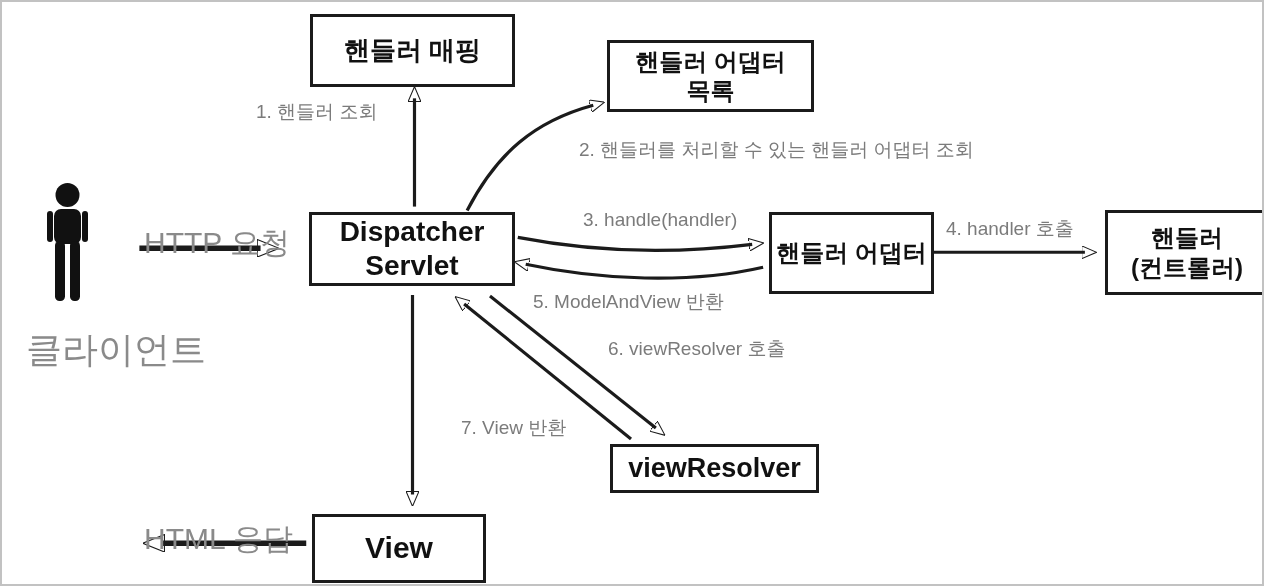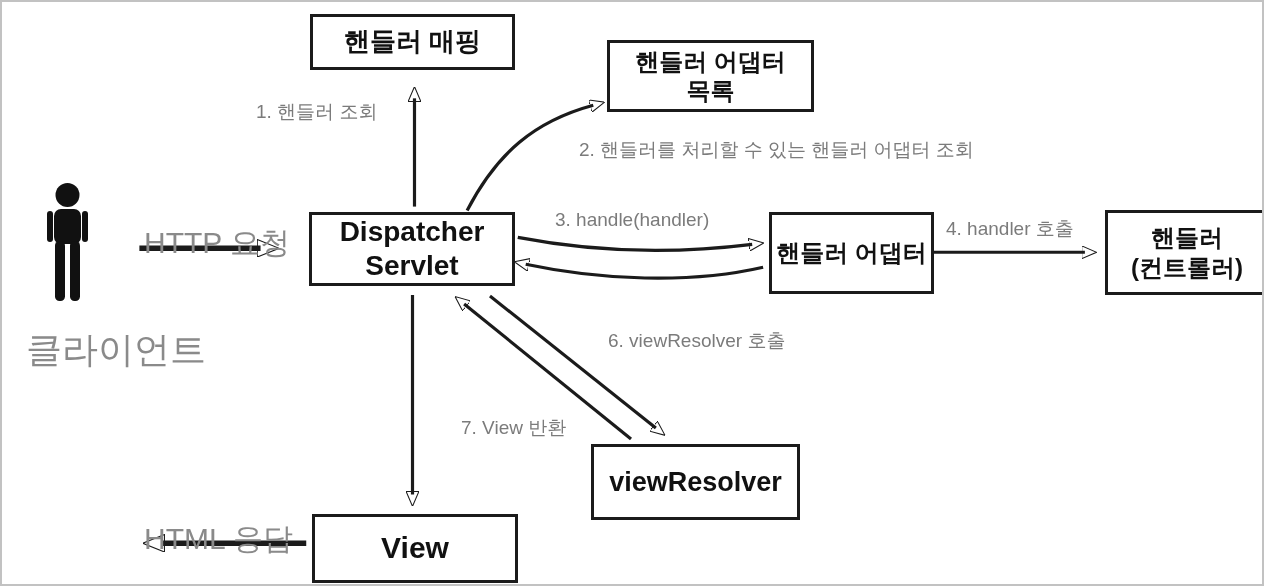--- a/index.html
+++ b/index.html
@@ -46,39 +46,40 @@
       <circle cx="22.5" cy="12" r="12"></circle>
       <rect x="9" y="26" width="27" height="35" rx="7"></rect>
       <rect x="2" y="28" width="6" height="31" rx="3"></rect>
       <rect x="37" y="28" width="6" height="31" rx="3"></rect>
       <rect x="10" y="58" width="10" height="60" rx="4.5"></rect>
       <rect x="25" y="58" width="10" height="60" rx="4.5"></rect>
     </svg>
   </div>
   <div class="io" style="left:24px;top:299px;font-size:36px;">클라이언트</div>
 
-  <div class="node" style="left:308px;top:12px;width:205px;height:56px;font-size:26px;">핸들러 매핑</div>
+  <div class="node" style="left:308px;top:12px;width:205px;height:73px;font-size:26px;">핸들러 매핑</div>
 
   <div class="node" style="left:605px;top:38px;width:207px;height:72px;font-size:24px;">핸들러 어댑터
 목록</div>
 
   <div class="node" style="left:307px;top:210px;width:206px;height:74px;font-size:28px;">Dispatcher
 Servlet</div>
 
   <div class="node" style="left:767px;top:210px;width:165px;height:82px;font-size:24px;">핸들러 어댑터</div>
 
   <div class="node" style="left:1103px;top:208px;width:164px;height:85px;font-size:24px;">핸들러
 (컨트롤러)</div>
 
-  <div class="node" style="left:589px;top:442px;width:209px;height:76px;font-size:27px;">viewResolver</div>
+  <div class="node" style="left:608px;top:442px;width:209px;height:49px;font-size:27px;">viewResolver</div>
 
-  <div class="node" style="left:310px;top:512px;width:206px;height:69px;font-size:30px;text-align:right;">View</div>
+  <div class="node" style="left:310px;top:512px;width:174px;height:69px;font-size:30px;text-align:right;">View</div>
 
   <div class="io" style="left:142px;top:196px;">HTTP 요청</div>
   <div class="lbl" style="left:254px;top:97px;">1. 핸들러 조회</div>
   <div class="lbl" style="left:577px;top:135px;">2. 핸들러를 처리할 수 있는 핸들러 어댑터 조회</div>
-  <div class="lbl" style="left:553px;top:207px;">3. handle(handler)</div>
+  <div class="lbl" style="left:581px;top:207px;">3. handle(handler)</div>
   <div class="lbl" style="left:944px;top:214px;">4. handler 호출</div>
-  <div class="lbl" style="left:606px;top:326px;text-align:right;">6. viewResolver 호출</div>
+  <div class="lbl" style="left:531px;top:287px;">5. ModelAndView 반환</div>
+  <div class="lbl" style="left:606px;top:334px;text-align:right;">6. viewResolver 호출</div>
   <div class="lbl" style="left:459px;top:413px;">7. View 반환</div>
   <div class="io" style="left:142px;top:492px;">HTML 응답</div>
 
 </div>
 
 </body></html>

